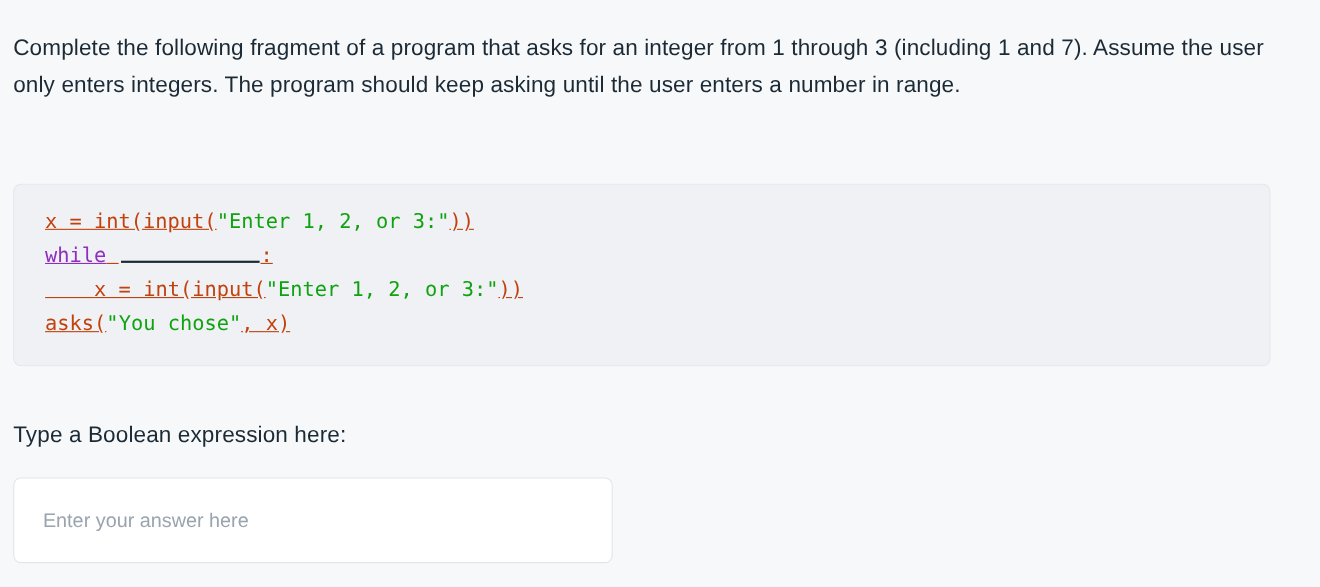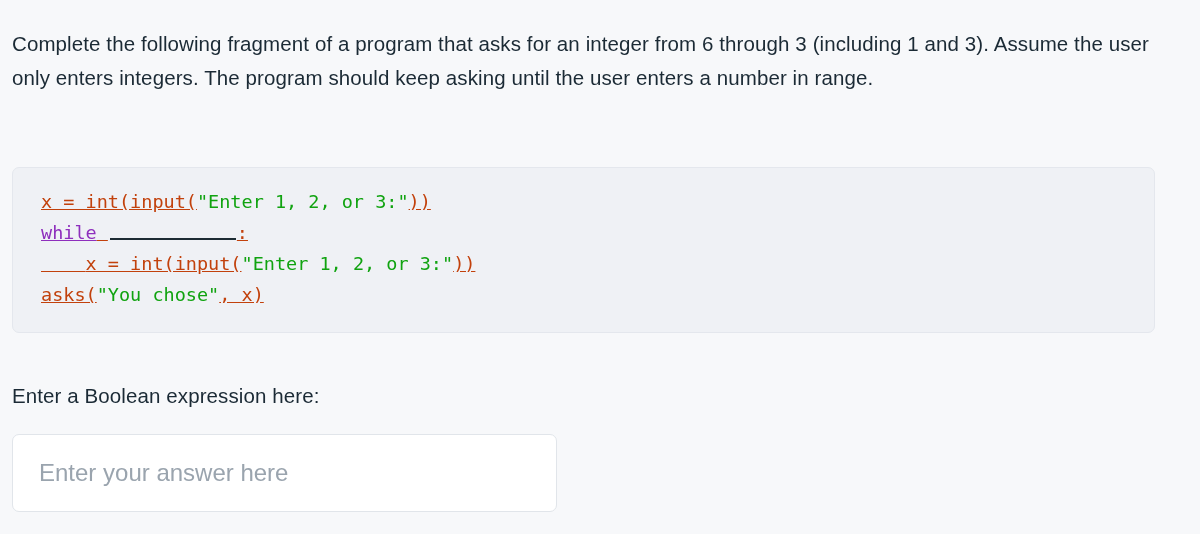--- a/index.html
+++ b/index.html
@@ -88,45 +88,45 @@
   }
   .answer-input {
     width: 100%;
     height: 100%;
     box-sizing: border-box;
     background: #ffffff;
     border: 1px solid #e1e5ea;
     border-radius: 7px;
     padding: 16px 26px;
     font-family: "Liberation Sans", sans-serif;
-    font-size: 24px;
+    font-size: 18px;
     color: #1b2a35;
     outline: none;
   }
   .answer-input::placeholder {
     color: #9aa4ae;
     opacity: 1;
   }
 </style>
 </head>
 <body>
 
 <div class="page">
 
-  <p class="question">Complete the following fragment of a program that asks for an integer from 6 through 3 (including 1 and 3). Assume the user only enters integers. The program should keep asking until the user enters a number in range.</p>
+  <p class="question">Complete the following fragment of a program that asks for an integer from 1 through 3 (including 1 and 7). Assume the user only enters integers. The program should keep asking until the user enters a number in range.</p>
 
   <div class="code-block">
     <div class="code-line"><span class="tok-plain">x = int(input(</span><span class="tok-str">"Enter 1, 2, or 3:"</span><span class="tok-plain">))</span></div>
 
     <div class="code-line"><span class="tok-kw">while</span><span class="tok-plain"> </span><span class="blank-fill"></span><span class="tok-plain">:</span></div>
 
     <div class="code-line"><span class="tok-plain">    </span><span class="tok-plain">x = int(input(</span><span class="tok-str">"Enter 1, 2, or 3:"</span><span class="tok-plain">))</span></div>
 
     <div class="code-line"><span class="tok-plain">asks(</span><span class="tok-str">"You chose"</span><span class="tok-plain">, x)</span></div>
   </div>
 
-  <div class="answer-label">Enter a Boolean expression here:</div>
+  <div class="answer-label">Type a Boolean expression here:</div>
 
   <div class="answer-input-wrap">
     <input class="answer-input" type="text" placeholder="Enter your answer here" style="">
   </div>
 
 </div>
 
 </body></html>

